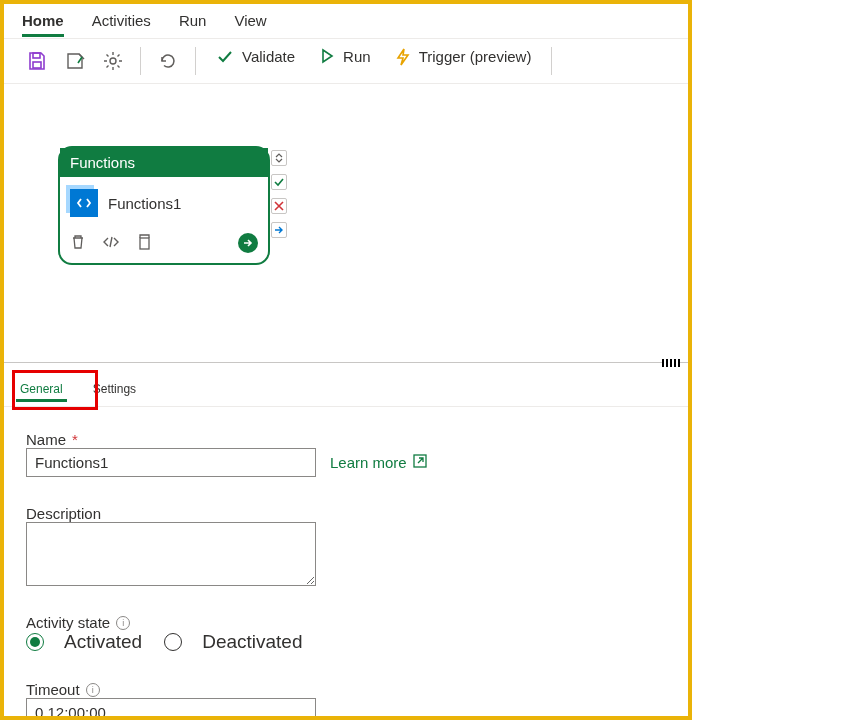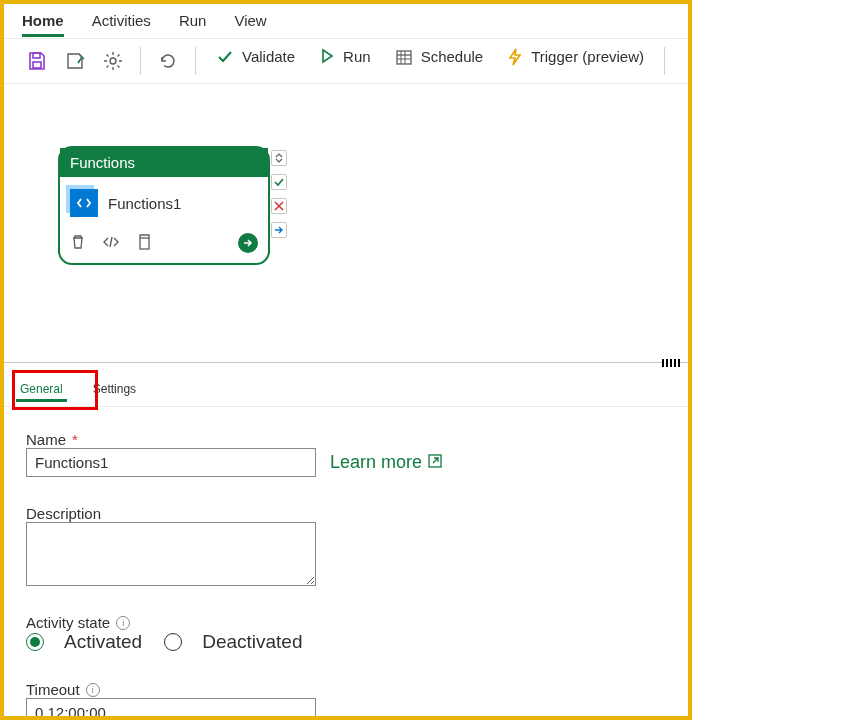--- a/index.html
+++ b/index.html
@@ -137,21 +137,21 @@
     color:#8a8886;
   }
   .form-ctrl { display:flex; align-items:center; gap:14px; }
   input[type=text], textarea {
     border:1px solid #8a8886; padding:5px 8px;
     font-size:15px; font-family:inherit; color:#323130;
     width: 290px; background:#fff;
   }
   textarea { height:64px; resize:both; }
   .learn-link {
-    color:#107c41; font-size:18px; display:flex; align-items:center; gap:6px;
+    color:#107c41; font-size:15px; display:flex; align-items:center; gap:6px;
     cursor:pointer;
   }
   .radio-set { display:flex; gap:22px; align-items:center; }
   .radio {
     display:flex; align-items:center; gap:20px; font-size:19px; cursor:pointer;
   }
   .radio .r-outer {
     width:18px;height:18px;border:1px solid #323130;border-radius:50%;
     display:flex;align-items:center;justify-content:center;
   }
@@ -209,30 +209,20 @@
       <span><svg width="18" height="18" viewBox="0 0 18 18">
             <path d="M3 9l4 4 8-9" fill="none" stroke="#107c41" stroke-width="2"></path>
           </svg></span>
       <span>Validate</span>
     </div>
     <div class="cmd-item">
       <span><svg width="16" height="16" viewBox="0 0 16 16">
             <path d="M4 2l9 6-9 6z" fill="none" stroke="#107c41" stroke-width="1.6"></path>
           </svg></span>
       <span>Run</span>
-    </div>
-    <div class="cmd-item">
-      <span><svg width="18" height="18" viewBox="0 0 18 18">
-            <rect x="2" y="3" width="14" height="13" fill="none" stroke="#605e5c" stroke-width="1.3"></rect>
-            <line x1="2" y1="7" x2="16" y2="7" stroke="#605e5c" stroke-width="1.3"></line>
-            <line x1="6" y1="3" x2="6" y2="16" stroke="#605e5c" stroke-width="1"></line>
-            <line x1="10" y1="3" x2="10" y2="16" stroke="#605e5c" stroke-width="1"></line>
-            <line x1="2" y1="11" x2="16" y2="11" stroke="#605e5c" stroke-width="1"></line>
-          </svg></span>
-      <span>Schedule</span>
     </div>
     <div class="cmd-item">
       <span><svg width="16" height="18" viewBox="0 0 16 18">
             <path d="M9 1L3 10h5l-2 7 7-10H8z" fill="none" stroke="#e8a300" stroke-width="1.6"></path>
           </svg></span>
       <span>Trigger (preview)</span>
     </div>
     <div class="cmd-sep"></div>
   </div>
 

